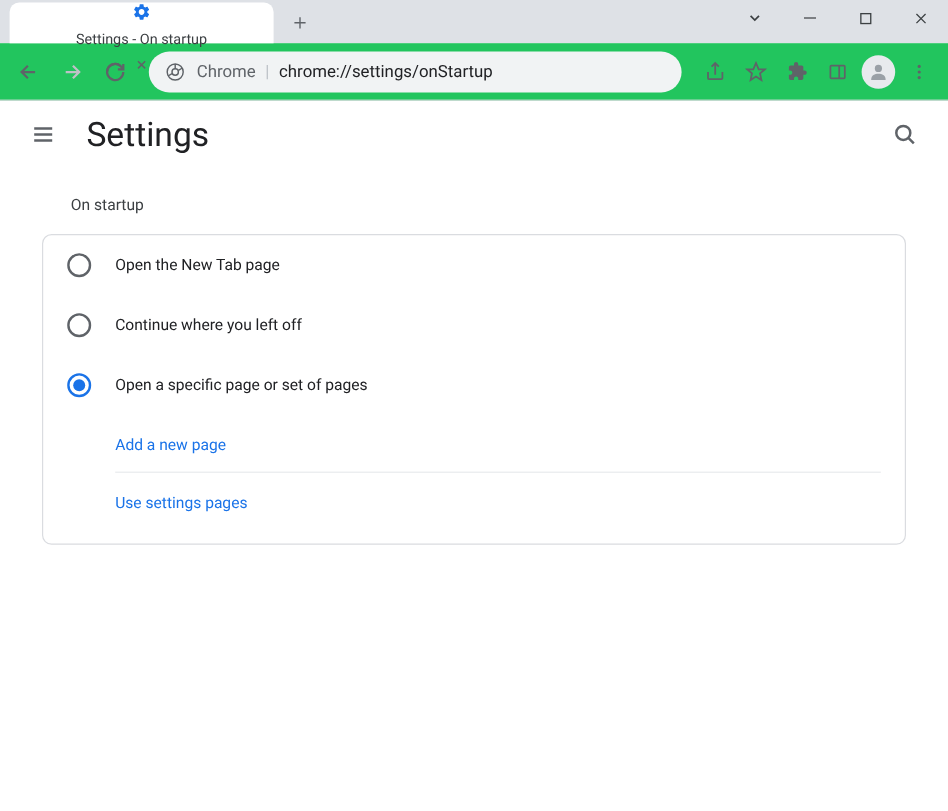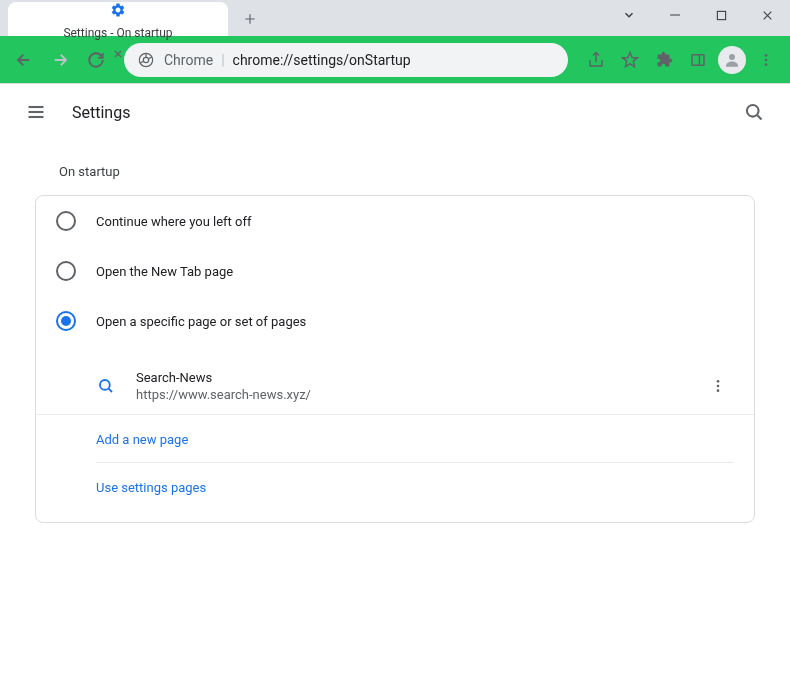--- a/index.html
+++ b/index.html
@@ -22,21 +22,21 @@
     .addr-text { font-size: 14px; color: #5f6368; display: flex; align-items: center; }
     .addr-prefix { color: #5f6368; }
     .addr-sep { color: #bdc1c6; margin: 0 8px; }
     .addr-url { color: #202124; }
     .tb-icons { display: flex; gap: 2px; align-items: center; }
     .tb-icon { width: 32px; height: 32px; display: flex; align-items: center; justify-content: center; cursor: pointer; color: #5f6368; border-radius: 50%; }
     .avatar { width: 28px; height: 28px; border-radius: 50%; background: #e8eaed; display: flex; align-items: center; justify-content: center; }
     
     .header { height: 56px; display: flex; align-items: center; padding: 0 16px; }
     .menu-btn { width: 40px; height: 40px; display: flex; align-items: center; justify-content: center; cursor: pointer; border-radius: 50%; color: #5f6368; }
-    .header-title { font-size: 16px; color: #202124; margin-left: 16px; font-weight: 400; }
+    .header-title { font-size: 28px; color: #202124; margin-left: 16px; font-weight: 400; }
     .search-btn { margin-left: auto; width: 40px; height: 40px; display: flex; align-items: center; justify-content: center; cursor: pointer; border-radius: 50%; color: #5f6368; }
     
     .content { padding: 24px 0 0 0; display: flex; justify-content: center; }
     .panel { width: 720px; }
     .section-title { font-size: 13px; color: #3c4043; margin-bottom: 16px; padding-left: 24px; }
     .card { border: 1px solid #dadce0; border-radius: 8px; background: #fff; }
     
     .radio-row { display: flex; align-items: center; height: 50px; padding: 0 20px; cursor: pointer; gap: 20px; }
     .radio { width: 20px; height: 20px; border: 2px solid #5f6368; border-radius: 50%; display: flex; align-items: center; justify-content: center; flex-shrink: 0; }
     .radio.checked { border-color: #1a73e8; }
@@ -191,52 +191,33 @@
       </svg>
   </div>
 </div>
 
 <div class="content">
   <div class="panel">
     <div class="section-title">On startup</div>
     <div class="card">
       <div class="radio-row">
         <div class="radio"></div>
-        <span class="radio-label">Continue where you left off</span>
+        <span class="radio-label">Open the New Tab page</span>
       </div>
       <div class="radio-row">
         <div class="radio"></div>
-        <span class="radio-label">Open the New Tab page</span>
+        <span class="radio-label">Continue where you left off</span>
       </div>
       <div class="radio-row">
         <div class="radio checked">
             <div class="radio-dot"></div>
           </div>
         <span class="radio-label">Open a specific page or set of pages</span>
       </div>
 
-      <div class="page-row">
-        <div class="page-icon">
-          <svg width="18" height="18" viewBox="0 0 24 24" fill="none" stroke="#1a73e8" stroke-width="2.5">
-              <circle cx="10.5" cy="10.5" r="6.5"></circle>
-              <line x1="20" y1="20" x2="15.5" y2="15.5"></line>
-            </svg>
-        </div>
-        <div class="page-info">
-          <div class="page-name">Search-News</div>
-          <div class="page-url">https://www.search-news.xyz/</div>
-        </div>
-        <div class="page-menu">
-          <svg width="16" height="16" viewBox="0 0 24 24" fill="#5f6368">
-              <circle cx="12" cy="5" r="2"></circle>
-              <circle cx="12" cy="12" r="2"></circle>
-              <circle cx="12" cy="19" r="2"></circle>
-            </svg>
-        </div>
-      </div>
 
       <div class="action-row">
         <span class="action-link">Add a new page</span>
       </div>
       <div class="divider"></div>
       <div class="action-row">
         <span class="action-link">Use settings pages</span>
       </div>
       <div class="sp"></div>
     </div>

